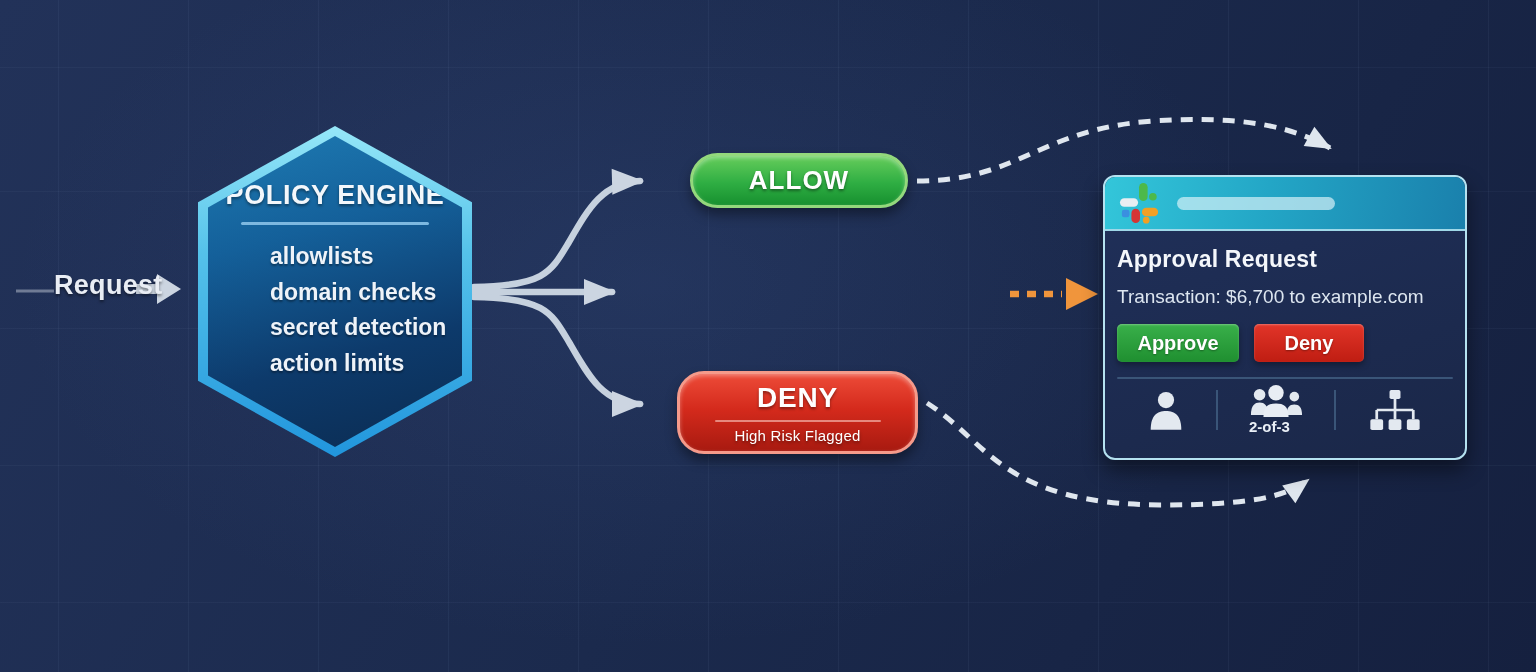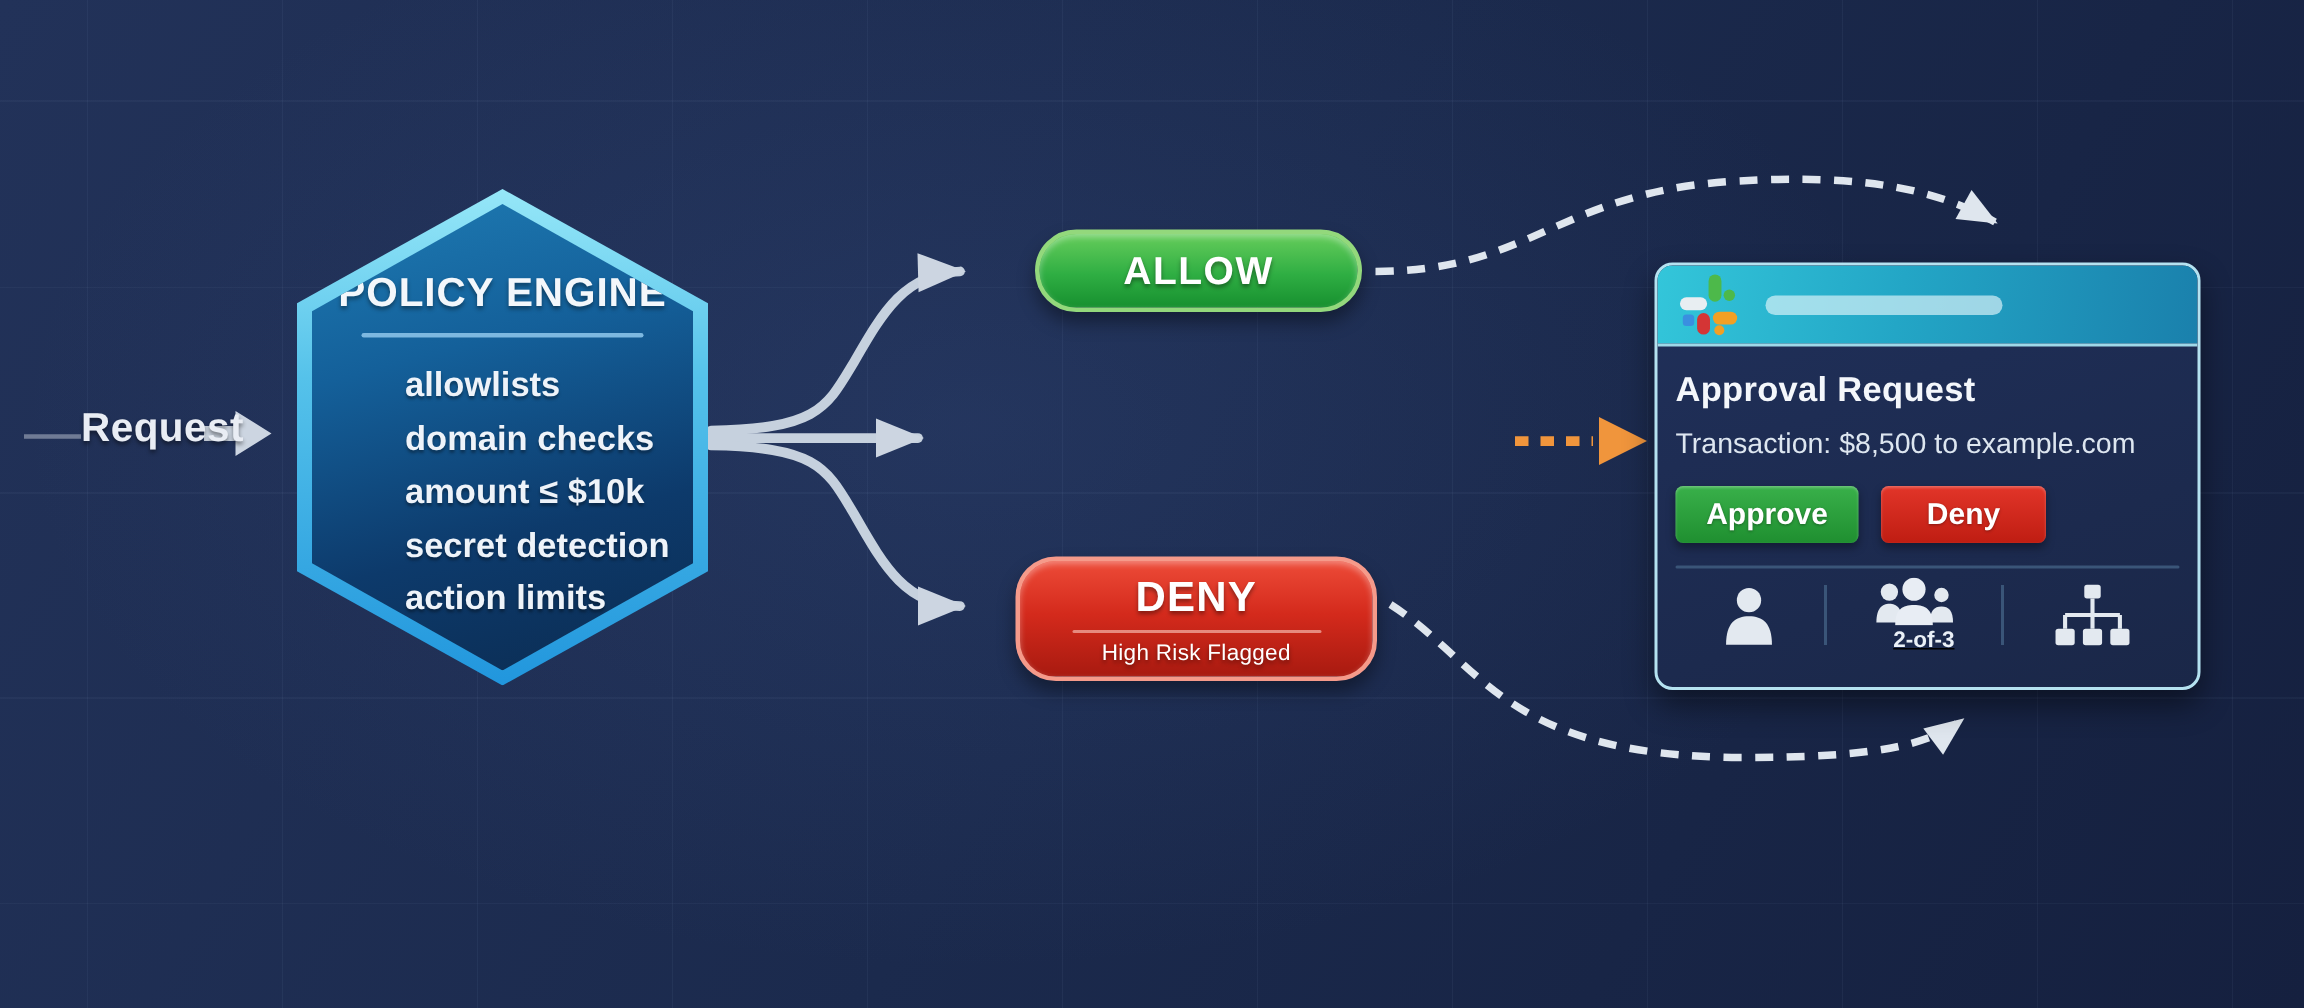--- a/index.html
+++ b/index.html
@@ -93,21 +93,21 @@
     height:38px;border:none;border-radius:5px;color:#fff;font-size:20px;font-weight:bold;
     font-family:"Liberation Sans",sans-serif;display:flex;align-items:center;justify-content:center;
     text-shadow:0 1px 2px rgba(0,0,0,.35);box-shadow:0 3px 6px rgba(0,0,0,.35), inset 0 1px 2px rgba(255,255,255,.3);
     cursor:pointer;
   }
   .btn-approve{width:122px;background:linear-gradient(180deg,#39b04a 0%,#1f8f30 100%);}
   .btn-deny{width:110px;background:linear-gradient(180deg,#e23529 0%,#bf1d12 100%);}
   .card-divider{margin:15px auto 0;width:100%;height:2px;background:#3a5578;border-radius:1px;}
   .card-footer{height:58px;display:flex;align-items:center;justify-content:space-evenly;margin-top:2px;}
   .footer-sep{width:2px;height:40px;background:#3a5578;}
-  .quorum{display:flex;flex-direction:column;align-items:flex-end;text-decoration:underline;}
+  .quorum{display:flex;flex-direction:column;align-items:flex-start;}
   .quorum-label{color:#eaf0f7;font-size:15px;font-weight:bold;margin-top:1px;}
   .icon{display:block;}
 </style>
 </head>
 <body>
 
 <div class="canvas">
   <div class="grid"></div>
 
   <svg class="connectors" width="1536" height="672" viewBox="0 0 1536 672">
@@ -140,21 +140,20 @@
 
   <div class="intent-label">Request</div>
 
   <div class="hex-outer">
     <div class="hex-inner">
       <div class="hex-title">POLICY ENGINE</div>
       <div class="hex-underline"></div>
       <ul class="hex-rules">
         <li>allowlists</li>
         <li>domain checks</li>
-        <li>amount ≤ $10k</li>
         <li>secret detection</li>
         <li>action limits</li>
       </ul>
     </div>
   </div>
 
   <div class="pill pill-allow">
     <span>ALLOW</span>
   </div>
   <div class="pill pill-deny">
@@ -171,21 +170,21 @@
         <rect x="1" y="17" width="19" height="9" rx="4.5" fill="#e8eef2"></rect>
         <rect x="3" y="29" width="8" height="8" rx="2.5" fill="#3a8fe0"></rect>
         <rect x="13" y="28" width="9" height="15" rx="4.5" fill="#d43535"></rect>
         <rect x="24" y="27" width="17" height="9" rx="4.5" fill="#f2a024"></rect>
         <circle cx="28.5" cy="40" r="3.5" fill="#f2a024"></circle>
       </svg>
       <div class="header-bar"></div>
     </div>
     <div class="card-body">
       <div class="card-title">Approval Request</div>
-      <div class="card-detail">Transaction: $8,500 to example.com</div>
+      <div class="card-detail">Transaction: $6,700 to example.com</div>
       <div class="card-buttons">
         <div class="btn btn-approve">Approve</div>
         <div class="btn btn-deny">Deny</div>
       </div>
       <div class="card-divider"></div>
       <div class="card-footer">
         <svg class="icon" width="36" height="42" viewBox="0 0 40 44">
           <circle cx="20" cy="11" r="9" fill="#e3e9f0"></circle>
           <path d="M3,44 C3,28 10,23 20,23 C30,23 37,28 37,44 Z" fill="#e3e9f0"></path>
         </svg>

